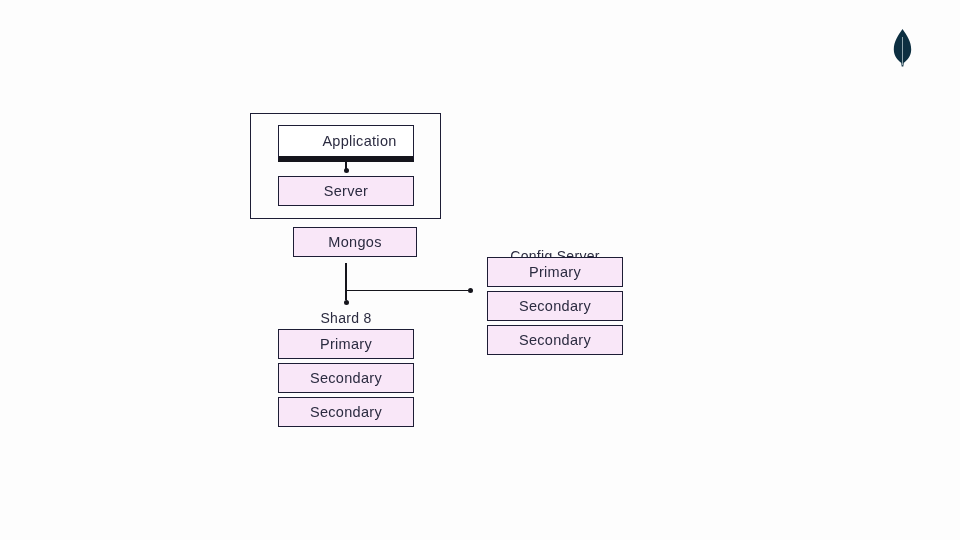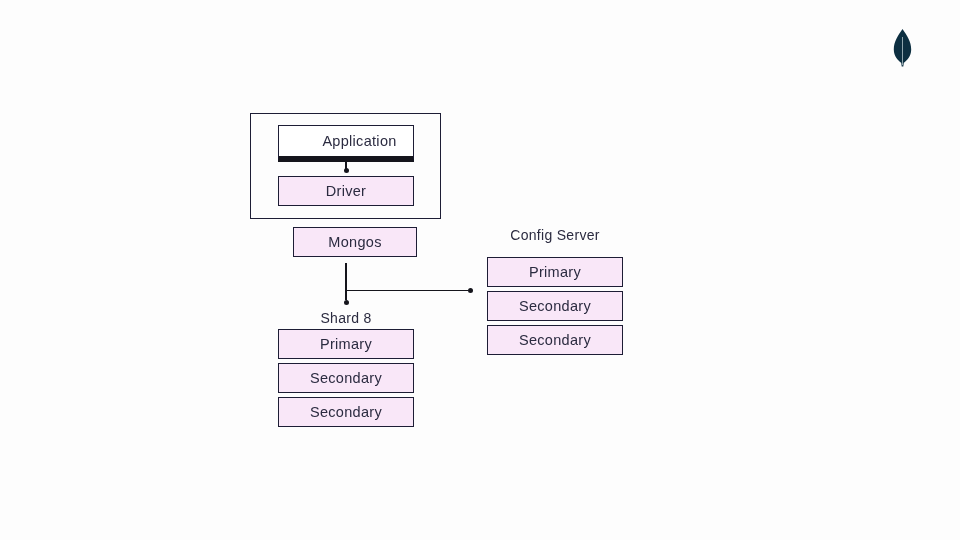--- a/index.html
+++ b/index.html
@@ -85,34 +85,34 @@
   <div class="group-box" style="left:250px; top:113px; width:191px; height:106px;"></div>
 
   <div class="node white app-box" style="left:278px; top:125px;">
     <span>Application</span>
   </div>
 
   <div class="vline" style="left:345.2px; top:162px; height:8px;"></div>
   <div class="dot" style="left:343.5px; top:167.5px;"></div>
 
   <div class="node" style="left:278px; top:176px;">
-    <span>Driver</span>
+    <span>Server</span>
   </div>
 
   <div class="node" style="left:293px; top:227px; width:124px;">
     <span>Mongos</span>
   </div>
 
   <div class="vline" style="left:345.2px; top:263px; height:37px;"></div>
   <div class="dot" style="left:343.5px; top:299.5px;"></div>
 
   <div class="hline" style="left:346px; top:289.5px; width:122px;"></div>
   <div class="dot" style="left:467.5px; top:288px;"></div>
 
-  <div class="diagram-title" style="left:487px; top:227px;">Config Server</div>
+  <div class="diagram-title" style="left:487px; top:248px;">Config Server</div>
 
   <div class="node" style="left:487px; top:257px;">
     <span>Primary</span>
   </div>
   <div class="node" style="left:487px; top:291px;">
     <span>Secondary</span>
   </div>
   <div class="node" style="left:487px; top:325px;">
     <span>Secondary</span>
   </div>

